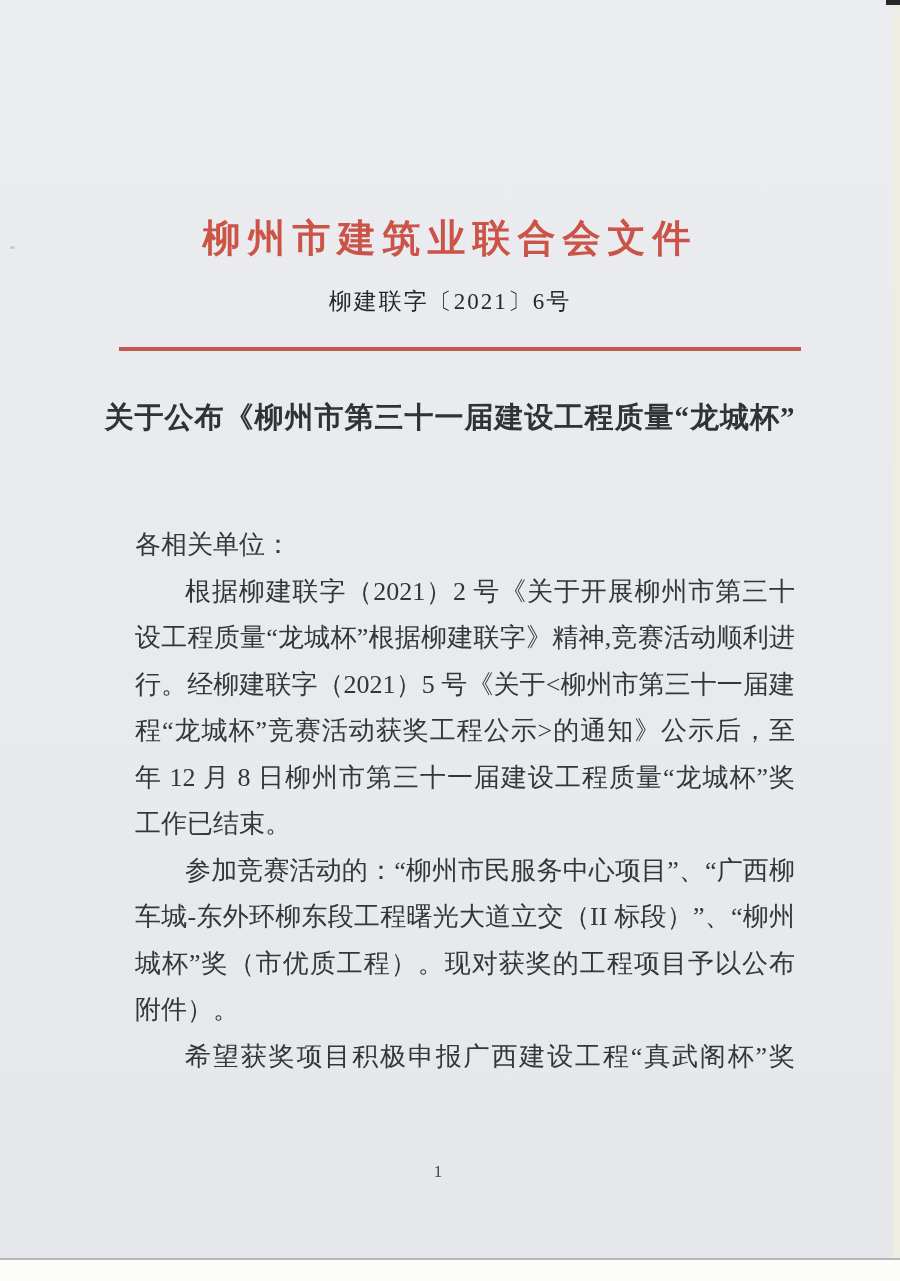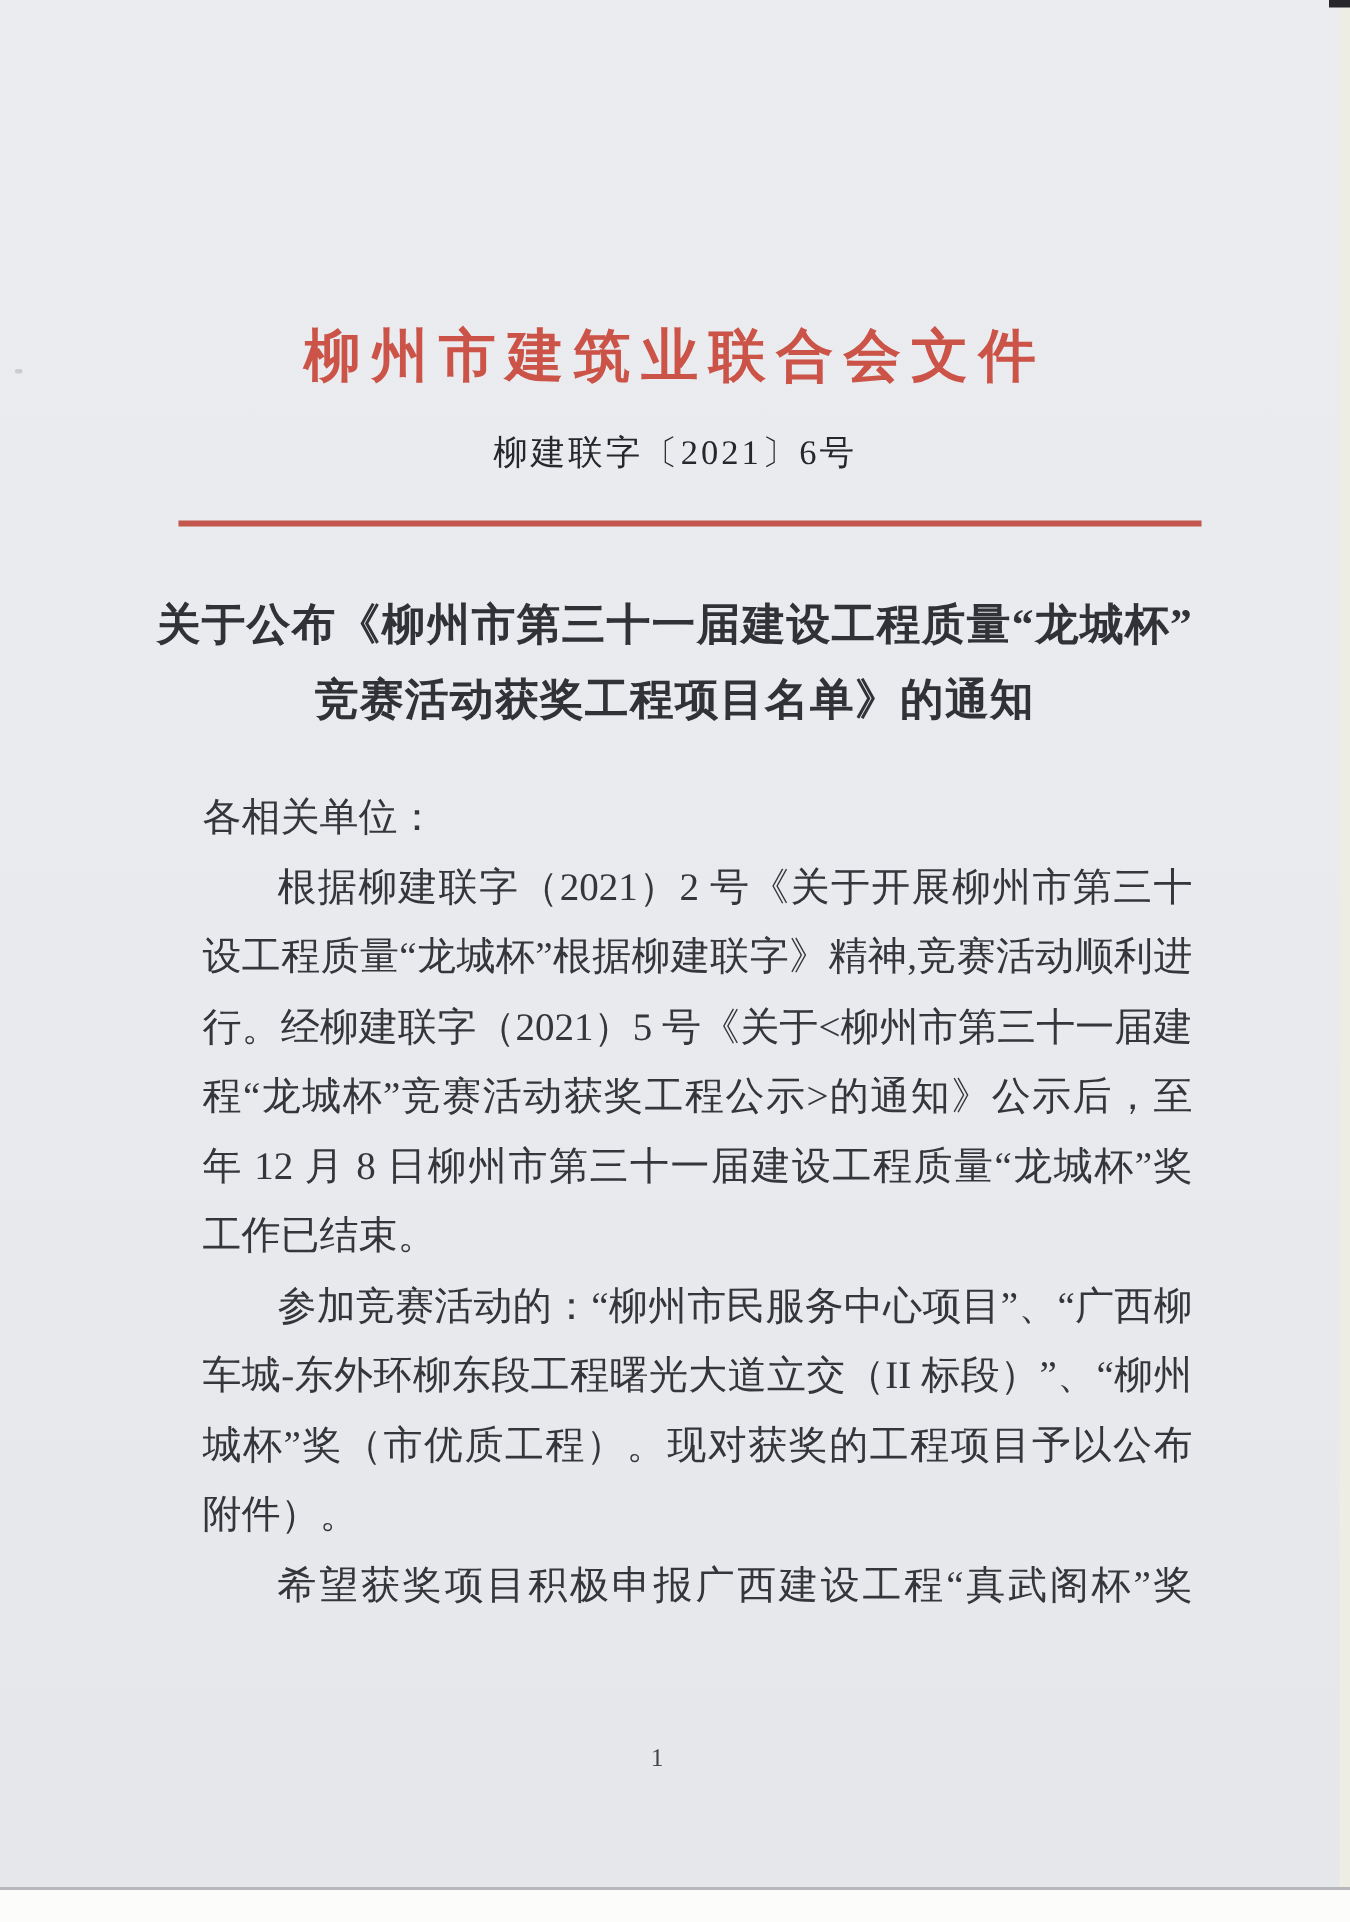--- a/index.html
+++ b/index.html
@@ -114,21 +114,20 @@
   <div class="speck"></div>
 
   <div class="org-title">柳州市建筑业联合会文件</div>
 
   <div class="doc-number">柳建联字〔2021〕6号</div>
 
   <div class="red-rule"></div>
 
   <div class="doc-title">
     <div>关于公布《柳州市第三十一届建设工程质量“龙城杯”</div>
-    <div>竞赛活动获奖工程项目名单》的通知</div>
   </div>
 
   <div class="body-block">
     <div class="bline">各相关单位：</div>
     <div class="bline indent fill">根据柳建联字（2021）2 号《关于开展柳州市第三十一届建</div>
     <div class="bline fill">设工程质量“龙城杯”根据柳建联字》精神,竞赛活动顺利进</div>
     <div class="bline fill">行。经柳建联字（2021）5 号《关于&lt;柳州市第三十一届建设工</div>
     <div class="bline fill">程“龙城杯”竞赛活动获奖工程公示&gt;的通知》公示后，至 2021</div>
     <div class="bline fill">年 12 月 8 日柳州市第三十一届建设工程质量“龙城杯”奖评选</div>
     <div class="bline">工作已结束。</div>

